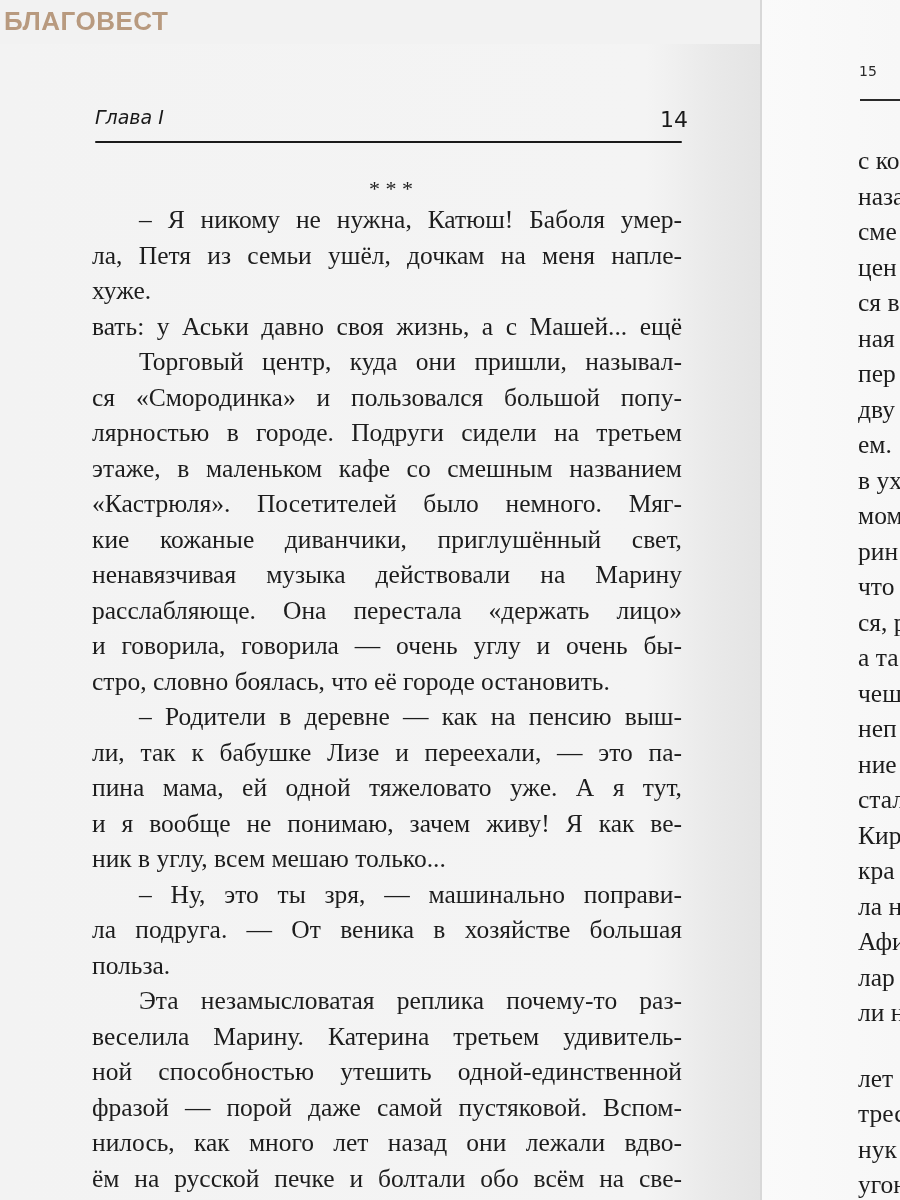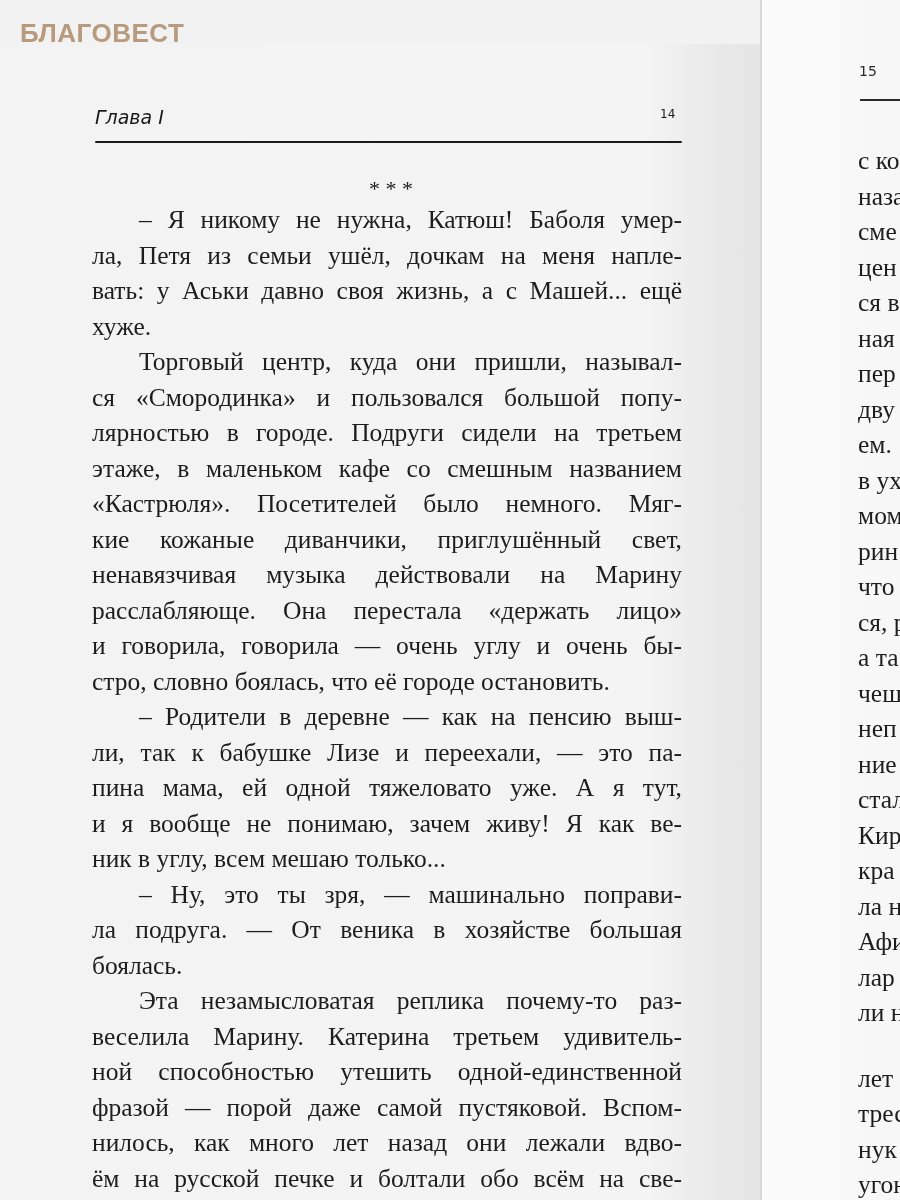--- a/index.html
+++ b/index.html
@@ -29,41 +29,40 @@
     }
     .page-right {
       position: absolute;
       left: 762px; top: 0;
       width: 138px; height: 1200px;
       background: linear-gradient(to right, #fafafa 0%, #f7f7f7 100%);
       overflow: hidden;
     }
     .watermark {
       position: absolute;
-      left: 20px; top: 6px;
+      left: 4px; top: 6px;
       font-family: "Liberation Sans", sans-serif;
       font-weight: 700;
       font-size: 26px;
       letter-spacing: 0.5px;
       color: #b89a7f;
-      margin-top: 12px;
     }
     .running-head {
       position: absolute;
       left: 95px; top: 62px;
       font-family: "DejaVu Sans", sans-serif;
       font-style: italic;
       font-size: 19px;
       color: #1a1a1a;
     }
     .page-number-left {
       position: absolute;
       left: 660px; top: 63px;
       font-family: "DejaVu Sans", sans-serif;
-      font-size: 12px;
+      font-size: 22px;
       color: #1a1a1a;
     }
     .head-rule-left {
       position: absolute;
       left: 95px; top: 97px;
       width: 587px; height: 2px;
       background: #1a1a1a;
       border-radius: 1px;
     }
     .text-block {
@@ -122,40 +121,40 @@
 <body>
 
 <div class="page-left">
   <div class="running-head">Глава I</div>
   <div class="page-number-left">14</div>
   <div class="head-rule-left"></div>
   <div class="text-block" id="left-text">
     <span class="line asterisks">* * *</span>
   <span class="line indent">– Я никому не нужна, Катюш! Баболя умер-</span>
       <span class="line">ла, Петя из семьи ушёл, дочкам на меня напле-</span>
+      <span class="line last">хуже.</span>
       <span class="line">вать: у Аськи давно своя жизнь, а с Машей... ещё</span>
-      <span class="line last">хуже.</span>
       <span class="line indent">Торговый центр, куда они пришли, называл-</span>
       <span class="line">ся «Смородинка» и пользовался большой попу-</span>
       <span class="line">лярностью в городе. Подруги сидели на третьем</span>
       <span class="line">этаже, в маленьком кафе со смешным названием</span>
       <span class="line">«Кастрюля». Посетителей было немного. Мяг-</span>
       <span class="line">кие кожаные диванчики, приглушённый свет,</span>
       <span class="line">ненавязчивая музыка действовали на Марину</span>
       <span class="line">расслабляюще. Она перестала «держать лицо»</span>
       <span class="line">и говорила, говорила — очень углу и очень бы-</span>
       <span class="line last">стро, словно боялась, что её городе остановить.</span>
       <span class="line indent">– Родители в деревне — как на пенсию выш-</span>
       <span class="line">ли, так к бабушке Лизе и переехали, — это па-</span>
       <span class="line">пина мама, ей одной тяжеловато уже. А я тут,</span>
       <span class="line">и я вообще не понимаю, зачем живу! Я как ве-</span>
       <span class="line last">ник в углу, всем мешаю только...</span>
       <span class="line indent">– Ну, это ты зря, — машинально поправи-</span>
       <span class="line">ла подруга. — От веника в хозяйстве большая</span>
-      <span class="line last">боялась.</span>
+      <span class="line last">польза.</span>
       <span class="line indent">Эта незамысловатая реплика почему-то раз-</span>
       <span class="line">веселила Марину. Катерина третьем удивитель-</span>
       <span class="line">ной способностью утешить одной-единственной</span>
       <span class="line">фразой — порой даже самой пустяковой. Вспом-</span>
       <span class="line">нилось, как много лет назад они лежали вдво-</span>
       <span class="line">ём на русской печке и болтали обо всём на све-</span>
       <span class="line">те, но больше всего, конечно, о мальчике Саше,</span>
     </div>
 </div>
 

